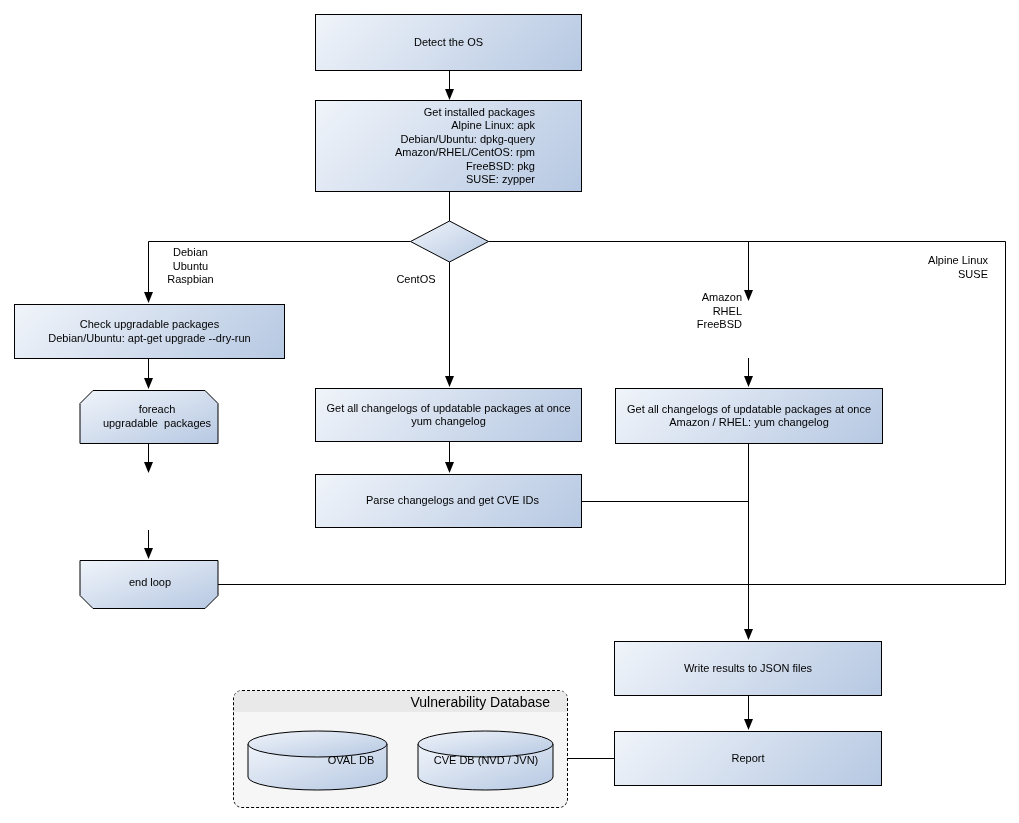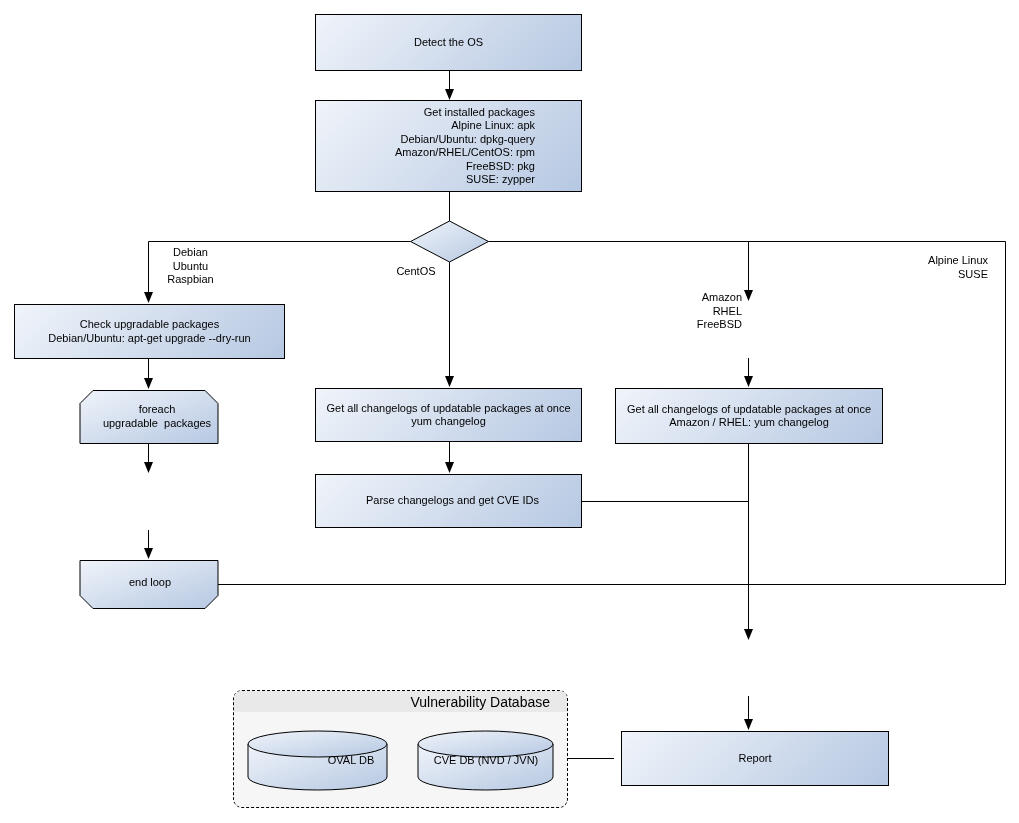--- a/index.html
+++ b/index.html
@@ -48,27 +48,28 @@
 
   <div class="node" style="left:315px;top:388px;width:267px;height:54px;">Get all changelogs of updatable packages at once
 yum changelog</div>
 
   <div class="node" style="left:315px;top:474px;width:267px;height:54px;padding-left:8px;">Parse changelogs and get CVE IDs</div>
 
 
   <div class="node" style="left:615px;top:388px;width:268px;height:56px;">Get all changelogs of updatable packages at once
 Amazon / RHEL: yum changelog</div>
 
+  <div class="node" style="left:614px;top:641px;width:268px;height:55px;">Write results to JSON files</div>
 
-  <div class="node" style="left:614px;top:731px;width:268px;height:55px;margin-left:7px;">Report</div>
+  <div class="node" style="left:614px;top:731px;width:268px;height:55px;">Report</div>
 
   <div class="branch-label center" style="left:153px;top:246px;width:75px;">Debian
 Ubuntu
 Raspbian</div>
-  <div class="branch-label center" style="left:388px;top:265px;width:56px;">CentOS</div>
+  <div class="branch-label center" style="left:388px;top:273px;width:56px;">CentOS</div>
   <div class="branch-label right" style="left:660px;top:246px;width:82px;margin-top:45px;">Amazon
 RHEL
 FreeBSD</div>
   <div class="branch-label right" style="left:886px;top:254px;width:102px;">Alpine Linux
 SUSE</div>
 
   <div class="db-container">
     <div class="db-header">
       <span>Vulnerability Database</span>
     </div>

